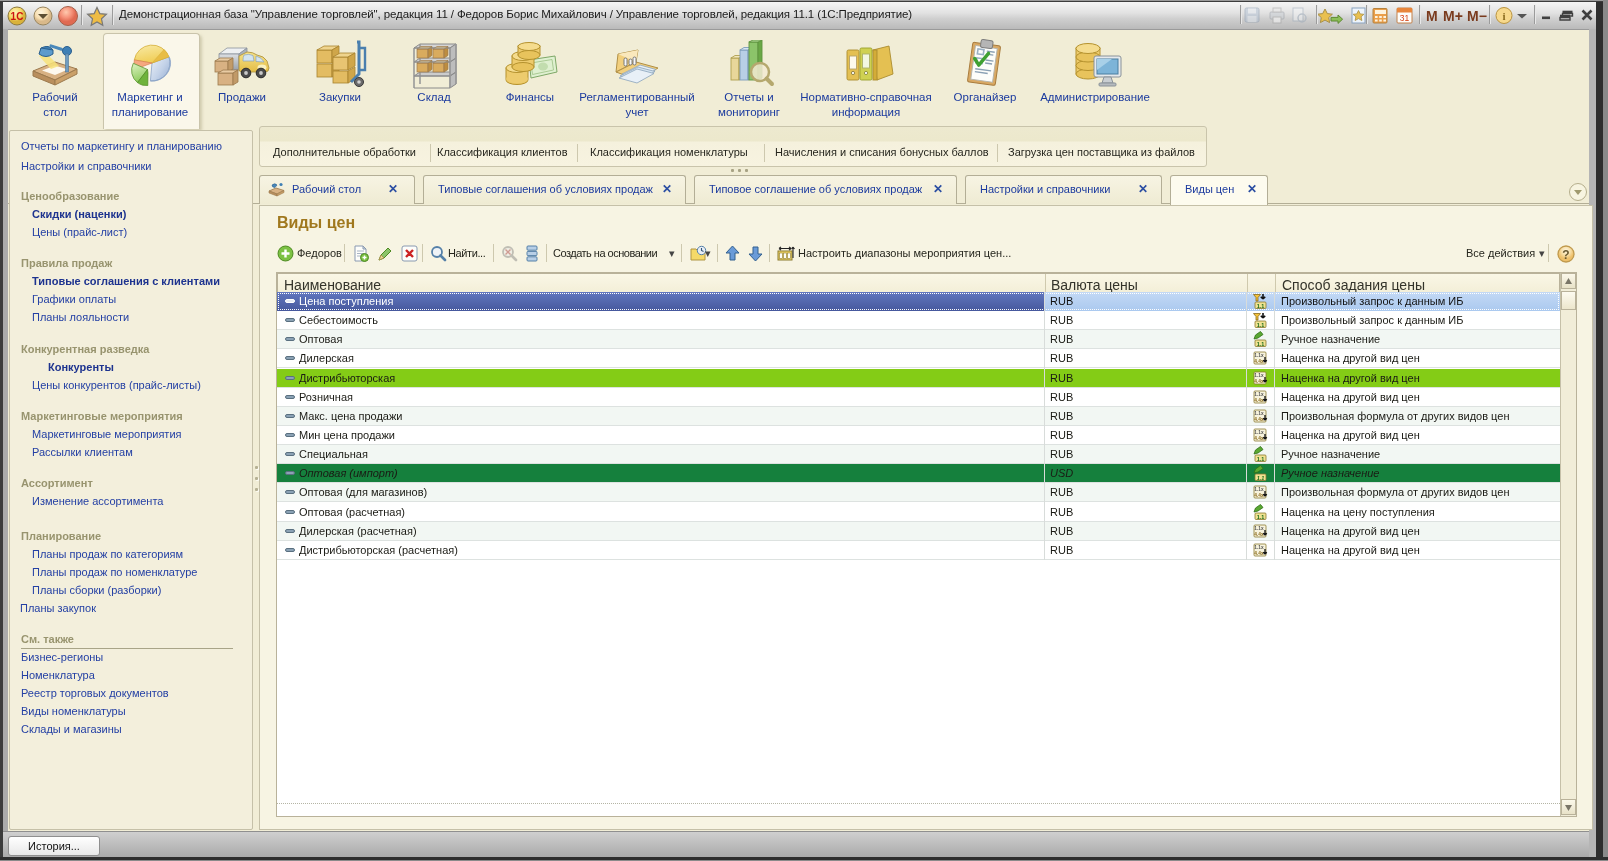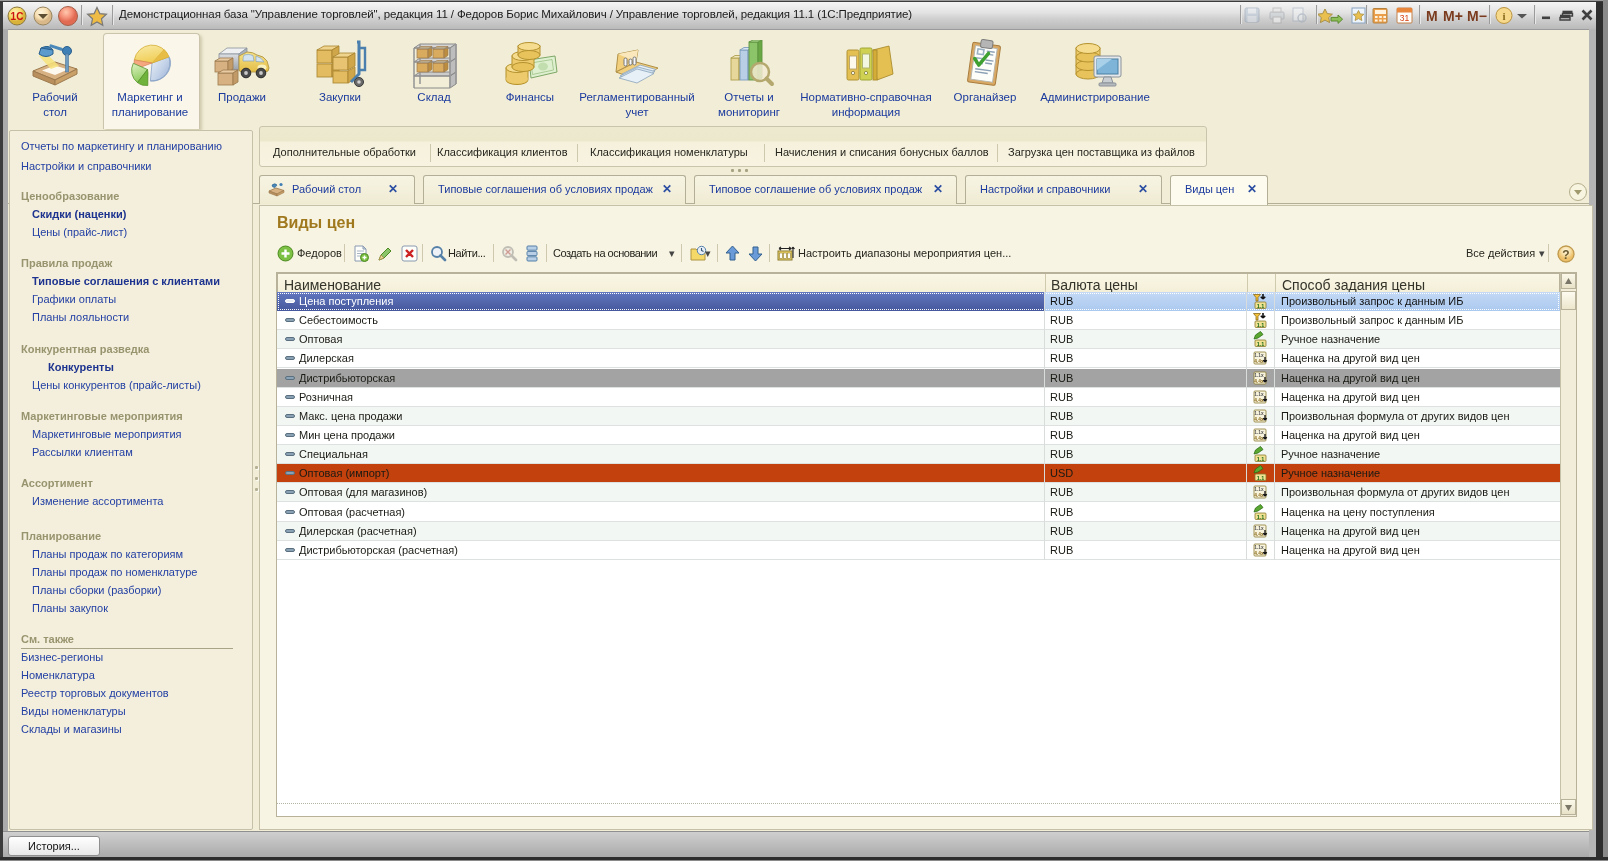--- a/index.html
+++ b/index.html
@@ -448,21 +448,21 @@
 <div class="abs nav" style="left:32px;top:379px;">Цены конкурентов (прайс-листы)</div>
 <div class="abs nav hdr" style="left:21px;top:410px;">Маркетинговые мероприятия</div>
 <div class="abs nav" style="left:32px;top:428px;">Маркетинговые мероприятия</div>
 <div class="abs nav" style="left:32px;top:446px;">Рассылки клиентам</div>
 <div class="abs nav hdr" style="left:21px;top:477px;">Ассортимент</div>
 <div class="abs nav" style="left:32px;top:495px;">Изменение ассортимента</div>
 <div class="abs nav hdr" style="left:21px;top:530px;">Планирование</div>
 <div class="abs nav" style="left:32px;top:548px;">Планы продаж по категориям</div>
 <div class="abs nav" style="left:32px;top:566px;">Планы продаж по номенклатуре</div>
 <div class="abs nav" style="left:32px;top:584px;">Планы сборки (разборки)</div>
-<div class="abs nav" style="left:32px;top:602px;">Планы закупок</div>
+<div class="abs nav" style="left:20px;top:602px;">Планы закупок</div>
 <div class="abs nav hdr" style="left:21px;top:633px;">См. также</div>
 <div class="abs" style="left:21px;top:648px;width:212px;height:1px;background:#a8a488;"></div>
 <div class="abs nav" style="left:21px;top:651px;">Бизнес-регионы</div>
 <div class="abs nav" style="left:21px;top:669px;">Номенклатура</div>
 <div class="abs nav" style="left:21px;top:687px;">Реестр торговых документов</div>
 <div class="abs nav" style="left:21px;top:705px;">Виды номенклатуры</div>
 <div class="abs nav" style="left:21px;top:723px;">Склады и магазины</div>
 <div class="abs" style="left:255px;top:466px;width:3px;height:3px;background:#b5b093;border-radius:1px;box-shadow:1px 1px 0 #fdfcf5;"></div>
 <div class="abs" style="left:255px;top:477px;width:3px;height:3px;background:#b5b093;border-radius:1px;box-shadow:1px 1px 0 #fdfcf5;"></div>
 <div class="abs" style="left:255px;top:488px;width:3px;height:3px;background:#b5b093;border-radius:1px;box-shadow:1px 1px 0 #fdfcf5;"></div>
@@ -621,21 +621,21 @@
 </div>
 <div class="abs row" style="left:0;top:57px;width:1283px;height:19px;background:#ffffff;border-bottom:1px solid #dde2e0;box-sizing:border-box;">
 <span class="abs dash" style="left:8px;top:7px;"></span>
 <span class="abs" style="left:22px;top:3px;">Дилерская</span>
 <span class="abs" style="left:773px;top:3px;">RUB</span>
 <svg class="abs" style="left:975px;top:1px;" width="17" height="17" viewBox="0 0 17 17">
           <use href="#ic-markup"></use>
         </svg>
 <span class="abs" style="left:1004px;top:3px;">Наценка на другой вид цен</span>
 </div>
-<div class="abs row" style="left:0;top:77px;width:1283px;height:19px;background:#a3a3a3;border-bottom:1px solid #dde2e0;box-sizing:border-box;">
+<div class="abs row" style="left:0;top:77px;width:1283px;height:19px;background:#84cc16;border-bottom:1px solid #dde2e0;box-sizing:border-box;">
 <span class="abs dash" style="left:8px;top:7px;"></span>
 <span class="abs" style="left:22px;top:3px;">Дистрибьюторская</span>
 <span class="abs" style="left:773px;top:3px;">RUB</span>
 <svg class="abs" style="left:975px;top:1px;" width="17" height="17" viewBox="0 0 17 17">
           <use href="#ic-markup"></use>
         </svg>
 <span class="abs" style="left:1004px;top:3px;">Наценка на другой вид цен</span>
 </div>
 <div class="abs row" style="left:0;top:96px;width:1283px;height:19px;background:#ffffff;border-bottom:1px solid #dde2e0;box-sizing:border-box;">
 <span class="abs dash" style="left:8px;top:7px;"></span>
@@ -666,21 +666,21 @@
 </div>
 <div class="abs row" style="left:0;top:153px;width:1283px;height:19px;background:#f2f7f3;border-bottom:1px solid #dde2e0;box-sizing:border-box;">
 <span class="abs dash" style="left:8px;top:7px;"></span>
 <span class="abs" style="left:22px;top:3px;">Специальная</span>
 <span class="abs" style="left:773px;top:3px;">RUB</span>
 <svg class="abs" style="left:975px;top:1px;" width="17" height="17" viewBox="0 0 17 17">
           <use href="#ic-pencil"></use>
         </svg>
 <span class="abs" style="left:1004px;top:3px;">Ручное назначение</span>
 </div>
-<div class="abs row" style="left:0;top:172px;width:1283px;height:19px;background:#c2410c;border-bottom:1px solid #dde2e0;box-sizing:border-box;">
+<div class="abs row" style="left:0;top:172px;width:1283px;height:19px;background:#15803d;border-bottom:1px solid #dde2e0;box-sizing:border-box;font-style:italic;">
 <span class="abs dash" style="left:8px;top:7px;"></span>
 <span class="abs" style="left:22px;top:3px;">Оптовая (импорт)</span>
 <span class="abs" style="left:773px;top:3px;">USD</span>
 <svg class="abs" style="left:975px;top:1px;" width="17" height="17" viewBox="0 0 17 17">
           <use href="#ic-pencil"></use>
         </svg>
 <span class="abs" style="left:1004px;top:3px;">Ручное назначение</span>
 </div>
 <div class="abs row" style="left:0;top:191px;width:1283px;height:19px;background:#f2f7f3;border-bottom:1px solid #dde2e0;box-sizing:border-box;">
 <span class="abs dash" style="left:8px;top:7px;"></span>

